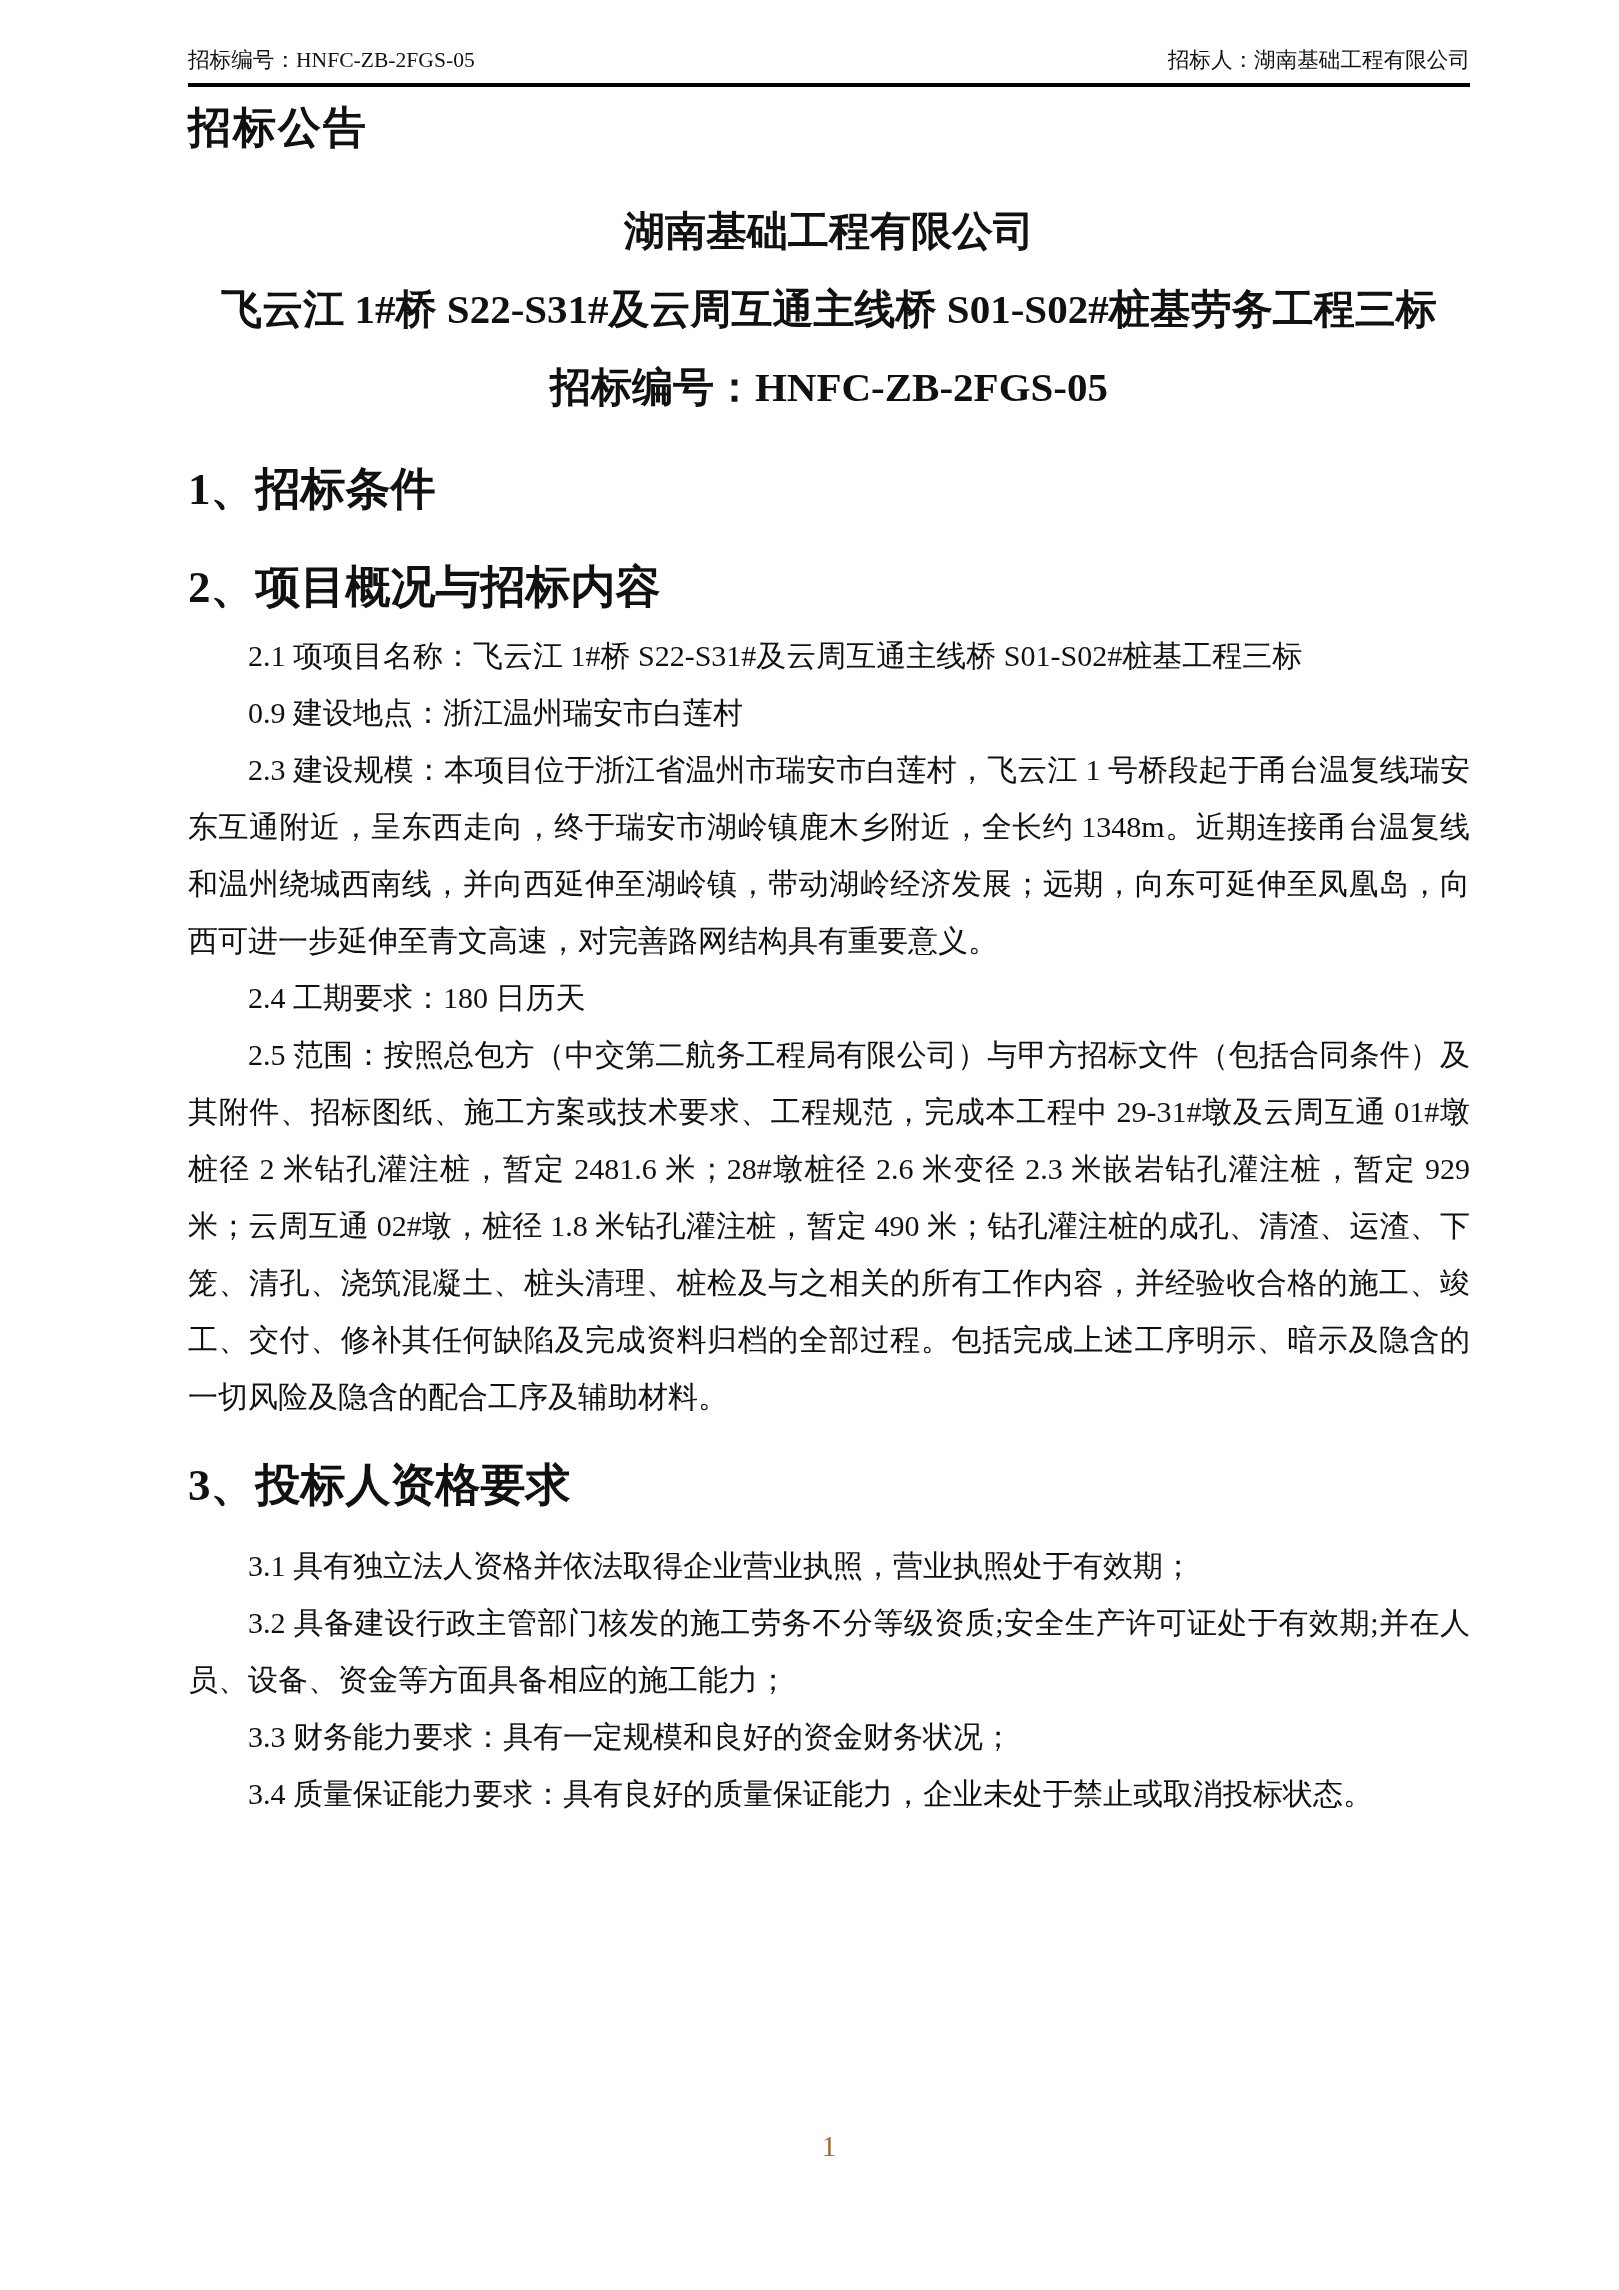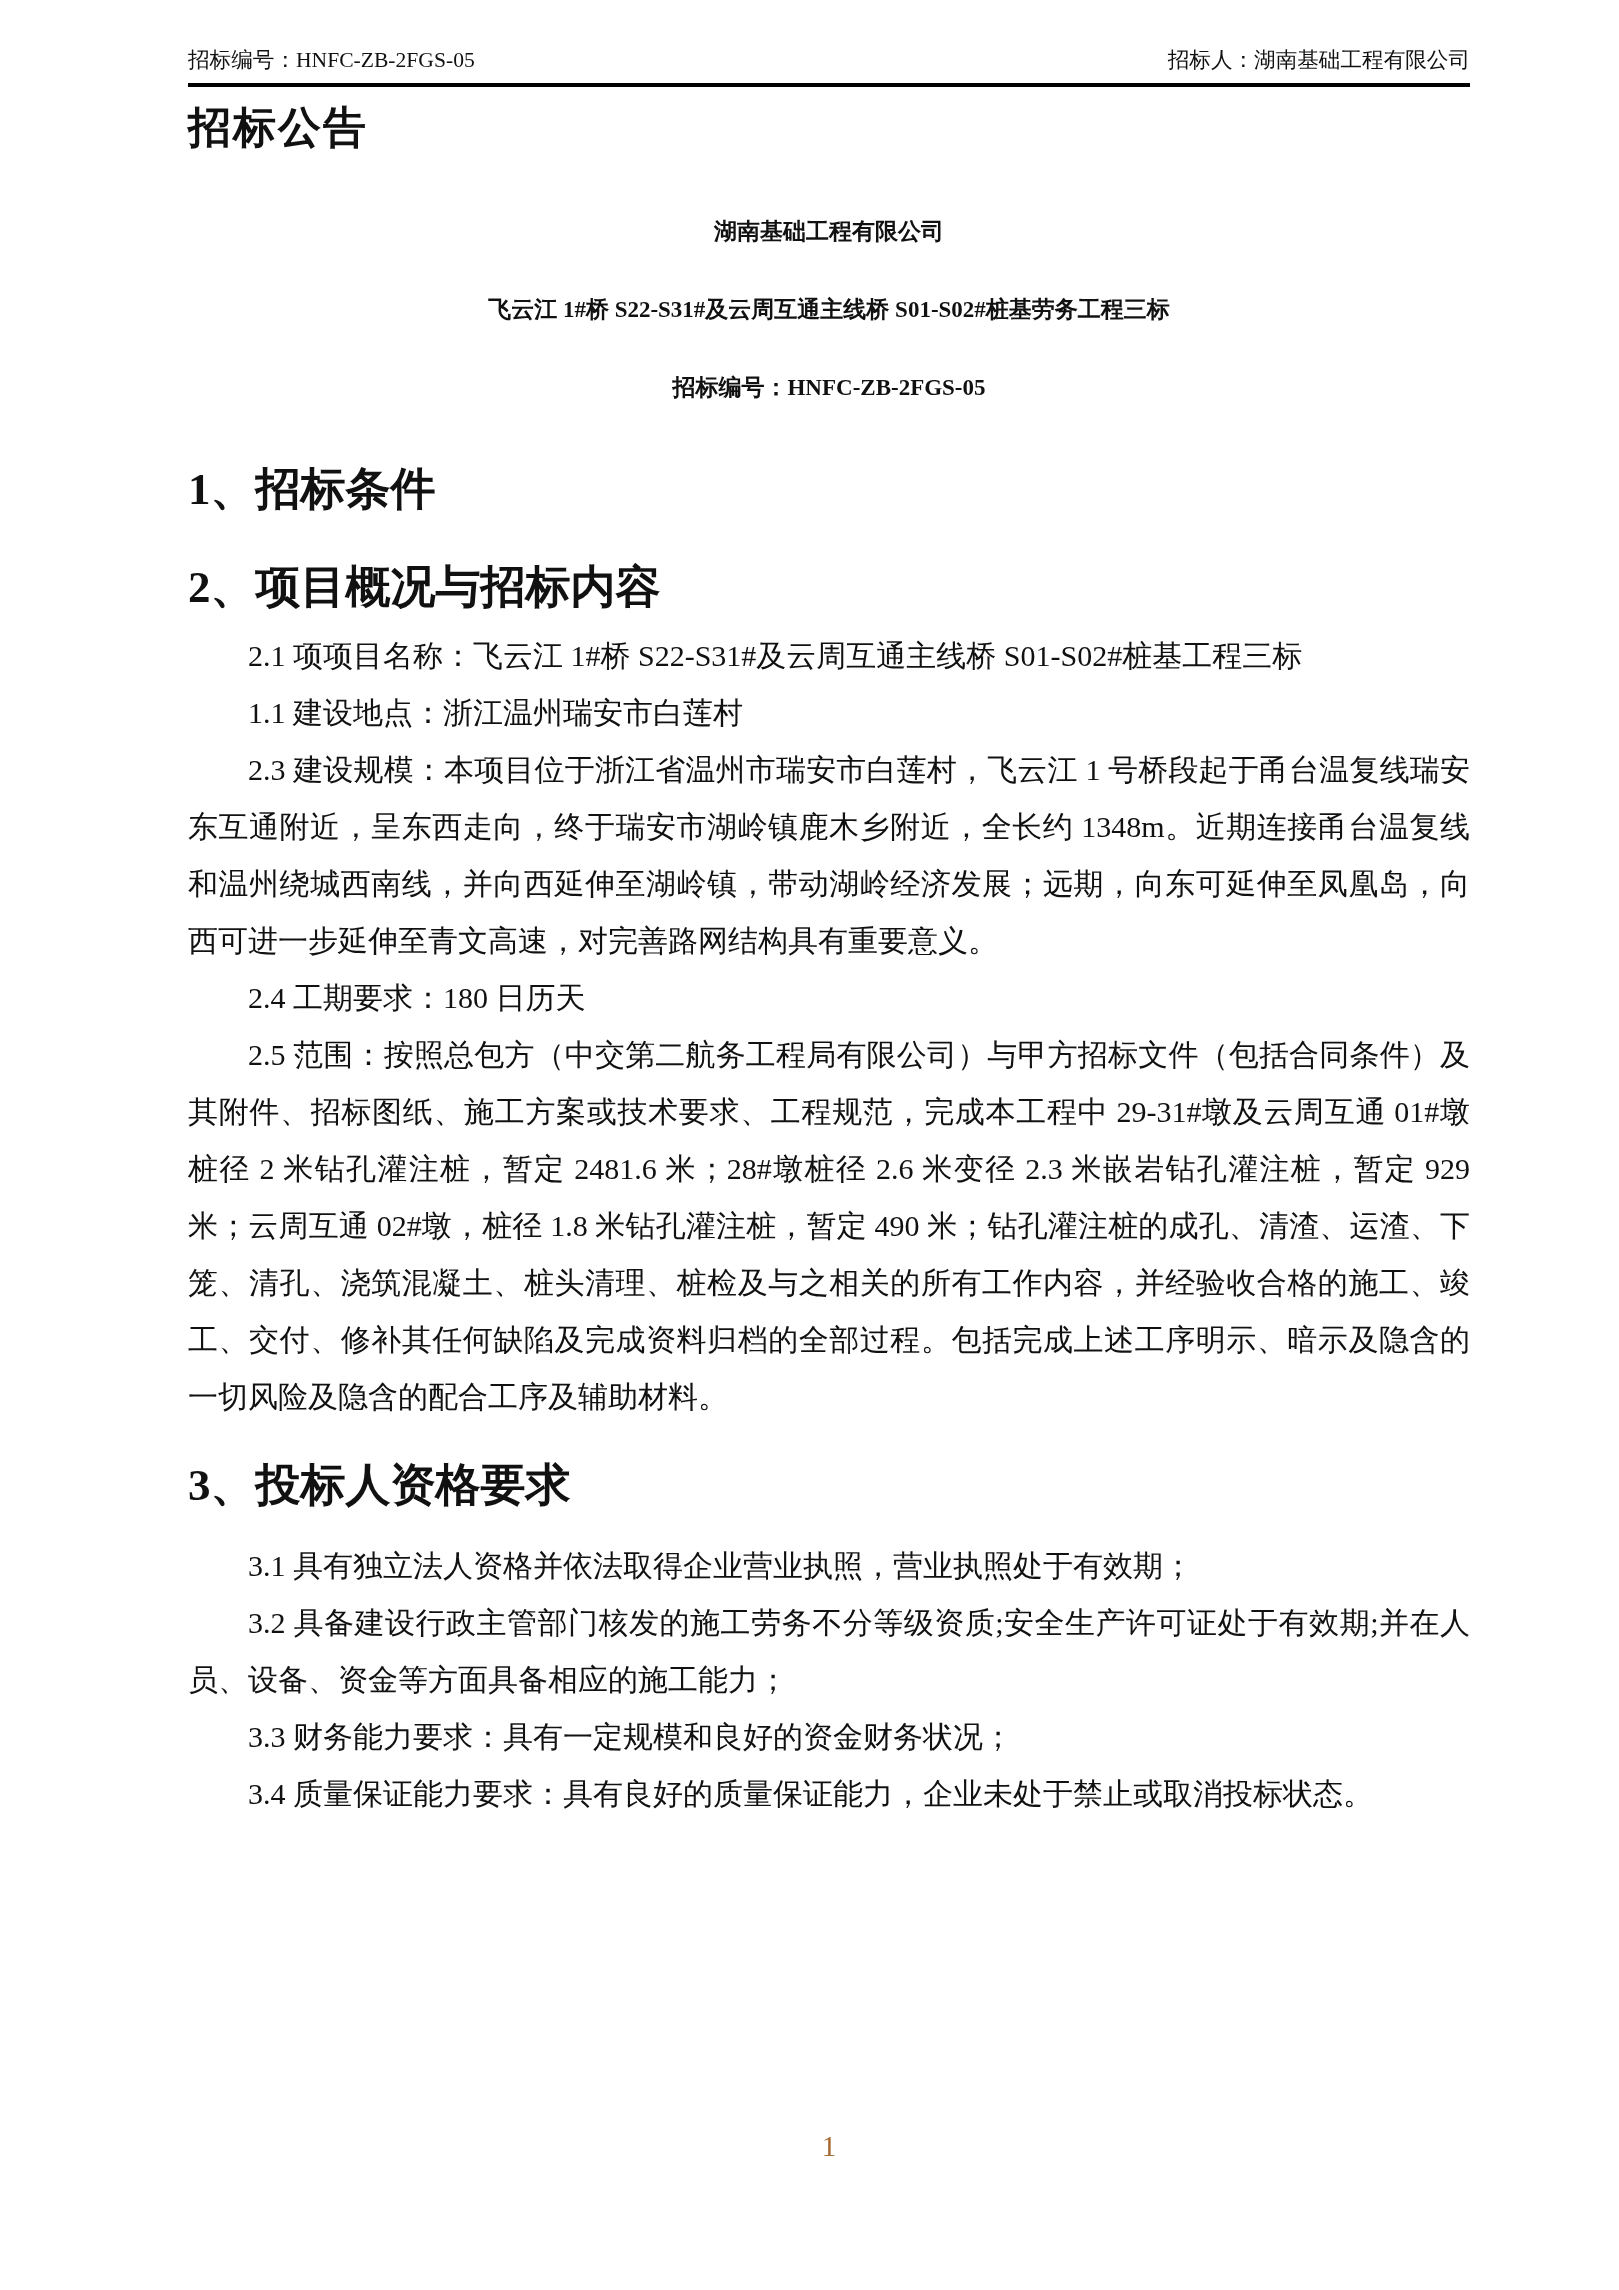--- a/index.html
+++ b/index.html
@@ -29,21 +29,21 @@
     text-align: left;
     font-size: 43px;
     font-weight: bold;
     line-height: 47px;
     margin-top: 17.6px;
     letter-spacing: 2px;
   }
   .sub-line {
     text-align: center;
     font-weight: bold;
-    font-size: 23px;
+    font-size: 41px;
     line-height: 43px;
   }
   .sub-company { margin-top: 59px; }
   .sub-project { margin-top: 35px; }
   .sub-number  { margin-top: 35px; }
   h2.section-heading {
     font-size: 45px;
     font-weight: bold;
     line-height: 51px;
     margin: 47px 0 13.7px 0;
@@ -86,21 +86,21 @@
   <div class="doc-title">招标公告</div>
 
   <div class="sub-line sub-company">湖南基础工程有限公司</div>
   <div class="sub-line sub-project">飞云江 1#桥 S22-S31#及云周互通主线桥 S01-S02#桩基劳务工程三标</div>
   <div class="sub-line sub-number">招标编号：HNFC-ZB-2FGS-05</div>
 
   <h2 class="section-heading first">1、招标条件</h2>
 
   <h2 class="section-heading">2、项目概况与招标内容</h2>
   <p class="clause">2.1 项项目名称：飞云江 1#桥 S22-S31#及云周互通主线桥 S01-S02#桩基工程三标</p>
-  <p class="clause">1.1 建设地点：浙江温州瑞安市白莲村</p>
+  <p class="clause">0.9 建设地点：浙江温州瑞安市白莲村</p>
   <p class="clause">2.3 建设规模：本项目位于浙江省温州市瑞安市白莲村，飞云江 1 号桥段起于甬台温复线瑞安东互通附近，呈东西走向，终于瑞安市湖岭镇鹿木乡附近，全长约 1348m。近期连接甬台温复线和温州绕城西南线，并向西延伸至湖岭镇，带动湖岭经济发展；远期，向东可延伸至凤凰岛，向西可进一步延伸至青文高速，对完善路网结构具有重要意义。</p>
   <p class="clause">2.4 工期要求：180 日历天</p>
   <p class="clause">2.5 范围：按照总包方（中交第二航务工程局有限公司）与甲方招标文件（包括合同条件）及其附件、招标图纸、施工方案或技术要求、工程规范，完成本工程中 29-31#墩及云周互通 01#墩桩径 2 米钻孔灌注桩，暂定 2481.6 米；28#墩桩径 2.6 米变径 2.3 米嵌岩钻孔灌注桩，暂定 929 米；云周互通 02#墩，桩径 1.8 米钻孔灌注桩，暂定 490 米；钻孔灌注桩的成孔、清渣、运渣、下笼、清孔、浇筑混凝土、桩头清理、桩检及与之相关的所有工作内容，并经验收合格的施工、竣工、交付、修补其任何缺陷及完成资料归档的全部过程。包括完成上述工序明示、暗示及隐含的一切风险及隐含的配合工序及辅助材料。</p>
 
   <h2 class="section-heading third">3、投标人资格要求</h2>
   <p class="clause">3.1 具有独立法人资格并依法取得企业营业执照，营业执照处于有效期；</p>
   <p class="clause">3.2 具备建设行政主管部门核发的施工劳务不分等级资质;安全生产许可证处于有效期;并在人员、设备、资金等方面具备相应的施工能力；</p>
   <p class="clause">3.3 财务能力要求：具有一定规模和良好的资金财务状况；</p>
   <p class="clause">3.4 质量保证能力要求：具有良好的质量保证能力，企业未处于禁止或取消投标状态。</p>
 

